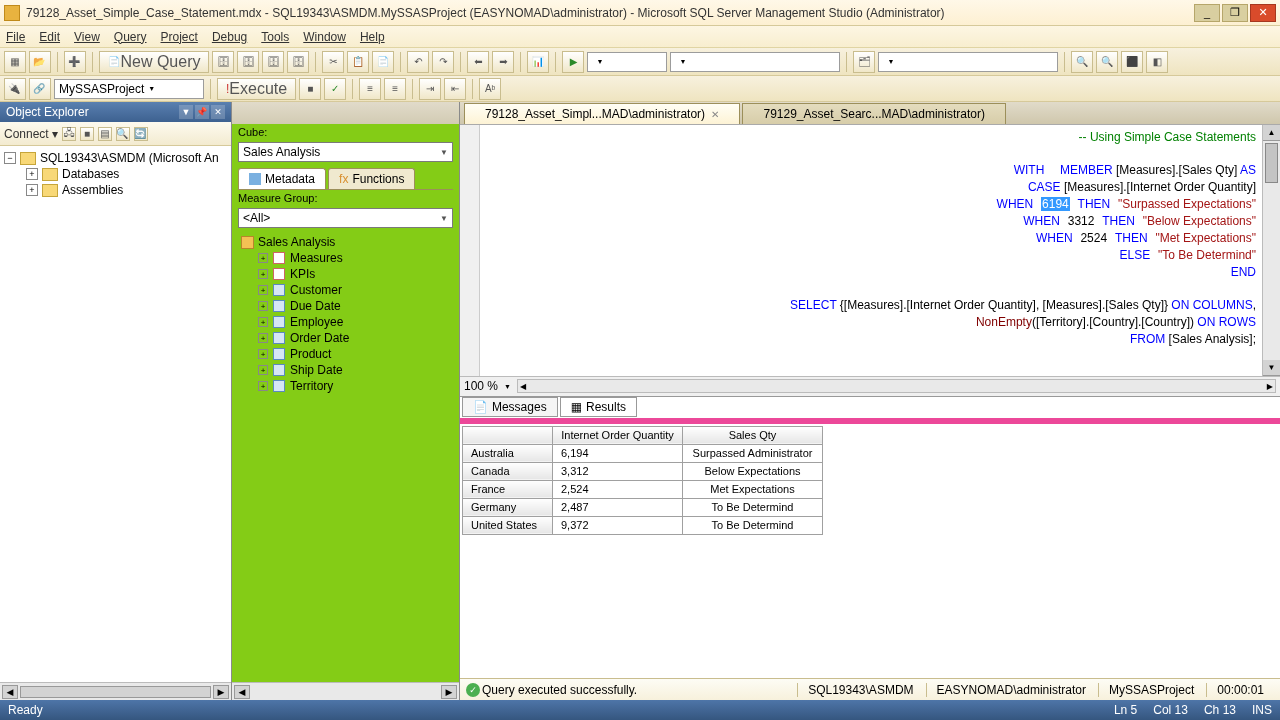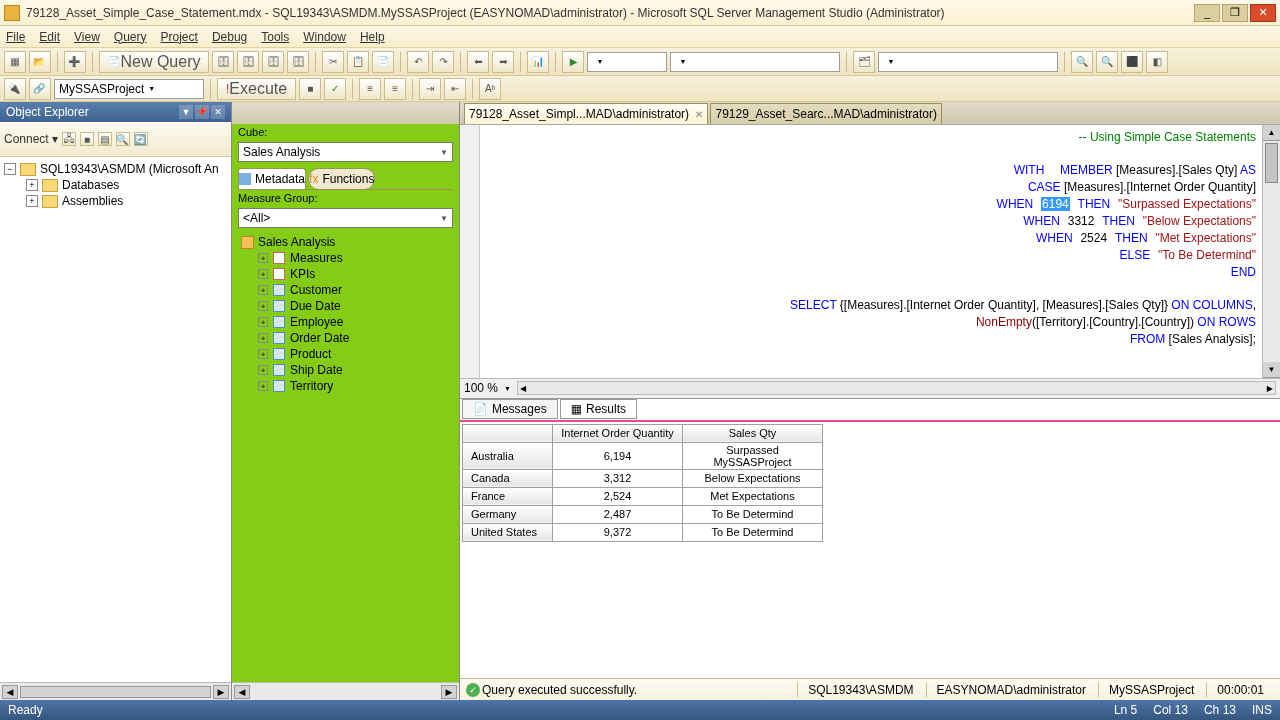--- a/index.html
+++ b/index.html
@@ -17,75 +17,75 @@
 .tbbtn.wide { width: auto; padding: 0 8px; }
 .tbsep { width: 1px; height: 20px; background: #c9bd8e; margin: 0 3px; }
 .tbcombo { height: 20px; border: 1px solid #9c9c9c; background: #fff; padding: 0 4px; display: flex; align-items: center; }
 .toolbar2 { background: linear-gradient(#f7f1de,#efe4c0); height: 26px; display: flex; align-items: center; padding: 0 4px; gap: 3px; border-bottom: 1px solid #d6c99a; }
 .tbarrow { display: inline-block; margin-left: 4px; font-size: 7px; }
 .main { flex: 1; display: flex; overflow: hidden; }
 .objexp { width: 232px; border-right: 1px solid #8a8a8a; display: flex; flex-direction: column; background: #fff; justify-content: space-between; }
 .panelhdr { background: linear-gradient(#5a80b0,#3d6190); color: #fff; padding: 3px 6px; display: flex; align-items: center; justify-content: space-between; font-size: 11px; }
 .panelhdr .btns { display: flex; gap: 2px; }
 .panelhdr .btns span { width: 14px; height: 14px; background: rgba(255,255,255,.2); display: flex; align-items: center; justify-content: center; font-size: 9px; }
-.connectbar { background: linear-gradient(#fdfaef,#f3ebd0); height: 35px; display: flex; align-items: center; padding: 0 4px; gap: 4px; border-bottom: 1px solid #d6c99a; }
+.connectbar { background: linear-gradient(#fdfaef,#f3ebd0); height: 24px; display: flex; align-items: center; padding: 0 4px; gap: 4px; border-bottom: 1px solid #d6c99a; }
 .connectbar .lbl { color: #333; }
 .tree { flex: 1; padding: 4px; overflow: auto; background: #fff; }
 .treenode { display: flex; align-items: center; gap: 4px; padding: 1px 0; }
 .treenode .exp { width: 12px; height: 12px; border: 1px solid #888; background: #fff; display: flex; align-items: center; justify-content: center; font-size: 9px; line-height: 1; }
 .treenode .fld { width: 16px; height: 13px; background: #f8d877; border: 1px solid #c6a53a; }
 .treenode.lvl1 { padding-left: 0; }
 .treenode.lvl2 { padding-left: 22px; }
 .scrollx { height: 18px; background: #e9e9e9; border-top: 1px solid #bbb; display: flex; align-items: center; justify-content: space-between; padding: 0 2px; }
 .scrollx .bt { width: 16px; height: 14px; background: #d3d3d3; border: 1px solid #999; font-size: 9px; display: flex; align-items: center; justify-content: center; }
 .metadata { width: 228px; border-right: 1px solid #8a8a8a; display: flex; flex-direction: column; background: #84cc16; }
 .tabstrip { height: 22px; background: linear-gradient(#e1dbca,#d2cbb3); display: flex; align-items: flex-end; padding: 0 2px; }
 .cubelbl { padding: 2px 6px; font-size: 11px; }
 .combo { margin: 2px 6px; height: 20px; border: 1px solid #7a7a7a; background: #fff; display: flex; align-items: center; padding: 0 4px; justify-content: space-between; }
 .combo .dd { font-size: 8px; color: #555; }
 .mdtabs { display: flex; border-bottom: 1px solid #9c8f5a; margin: 4px 6px 0; }
-.mdtab { padding: 3px 0; background: #fff; border: 1px solid #9c8f5a; border-bottom: none; display: flex; align-items: center; gap: 4px; margin-right: 2px; border-radius: 3px 3px 0 0; }
+.mdtab { padding: 3px 10px; background: #fff; border: 1px solid #9c8f5a; border-bottom: none; display: flex; align-items: center; gap: 4px; margin-right: 2px; border-radius: 3px 3px 0 0; }
 .mdtab.active { background: #fff; font-weight: normal; }
-.mdtab.inactive { background: #f0e9cf; border-radius: 10px; }
+.mdtab.inactive { background: #f0e9cf; }
 .mtree { flex: 1; padding: 4px 8px; overflow: auto; }
 .mtree .mn { display: flex; align-items: center; gap: 4px; padding: 1px 0; }
 .mtree .mn .ico { width: 14px; height: 14px; display: flex; align-items: center; justify-content: center; }
 .mtree .mn.lvl1 { padding-left: 0; }
 .mtree .mn.lvl2 { padding-left: 18px; }
 .cubeico { width:13px;height:13px;background:#f5c154;border:1px solid #b8862a; }
 .measico { width:12px;height:12px;background:#fff;border:1px solid #c66; }
 .dimico { width:12px;height:12px;background:#d6e6f5;border:1px solid #5a8abf; }
 .editor { flex: 1; display: flex; flex-direction: column; overflow: hidden; }
 .edtabs { height: 22px; background: linear-gradient(#e1dbca,#cfc7ac); display: flex; align-items: flex-end; padding-left: 4px; }
-.edtab { padding: 3px 4px; background: linear-gradient(#fffef5,#fdf3d5); border: 1px solid #9c8f5a; border-bottom: none; margin-right: 2px; display: flex; align-items: center; gap: 6px; font-size: 11px; }
+.edtab { padding: 3px 20px; background: linear-gradient(#fffef5,#fdf3d5); border: 1px solid #9c8f5a; border-bottom: none; margin-right: 2px; display: flex; align-items: center; gap: 6px; font-size: 11px; }
 .edtab.inactive { background: linear-gradient(#e4dcbe,#d7cda9); }
 .edtab .x { color: #888; font-size: 10px; }
 .codearea { flex: 1; display: flex; overflow: hidden; border-top: 1px solid #aaa; text-align: right; }
 .gutter { width: 20px; background: #f0f0f0; border-right: 1px solid #ccc; }
 .code { flex: 1; padding: 4px 6px; font-family: Consolas, "Courier New", monospace; font-size: 13px; line-height: 16px; white-space: pre; background: #fff; overflow: hidden; position: relative; }
 .kw { color: #0000ff; }
 .str { color: #a31515; }
 .cmt { color: #008000; }
 .num { color: #000; }
 .sel { background: #3399ff; color: #fff; padding: 0 1px; }
 .fn { color: #800000; }
 .vscroll { width: 18px; background: #e9e9e9; border-left: 1px solid #bbb; display: flex; flex-direction: column; }
 .vscroll .vbt { height: 16px; background: #d3d3d3; border-bottom: 1px solid #999; font-size: 8px; display: flex; align-items: center; justify-content: center; }
 .vscroll .track { flex: 1; position: relative; }
 .vscroll .thumb { position: absolute; top: 2px; left: 2px; right: 2px; height: 40px; background: #c4c4c4; border: 1px solid #888; }
 .zoombar { height: 20px; background: #f0f0f0; border-top: 1px solid #bbb; display: flex; align-items: center; padding: 0 4px; gap: 6px; }
 .resulttabs { height: 22px; background: #fff; display: flex; align-items: center; border-top: 1px solid #999; padding-left: 2px; }
 .rtab { padding: 2px 10px; border: 1px solid #999; background: #fff; display: flex; align-items: center; gap: 4px; margin-right: 2px; }
 .rtab.inactive { background: #f5f5f5; }
-.grid { flex: 1; background: #fff; border-top: 2px solid #ec4899; padding: 2px; overflow: auto; }
+.grid { flex: 1; background: #fff; border-top: 6px solid #ec4899; padding: 2px; overflow: auto; }
 table.res { border-collapse: collapse; }
 table.res th, table.res td { border: 1px solid #a0a0a0; padding: 1px 8px; font-size: 11px; height: 18px; }
 table.res th { background: linear-gradient(#fff,#e6e6e6); font-weight: normal; }
 table.res td.rowh { background: linear-gradient(#fff,#e6e6e6); text-align: left; margin-top: 33px; }
-table.res td.num { text-align: center; }
+table.res td.num { text-align: left; }
 table.res td.txt { text-align: center; }
 .statusbar { height: 22px; background: linear-gradient(#fdfcf5,#f7f1dc); border-top: 1px solid #c9bd8e; display: flex; align-items: center; padding: 0 6px; gap: 2px; }
 .statusbar .ok { width: 14px; height: 14px; background: #4caf50; border-radius: 50%; display: flex; align-items: center; justify-content: center; color: #fff; font-size: 9px; }
 .statusbar .msg { flex: 1; }
 .statusbar .cell { border-left: 1px solid #c9bd8e; padding: 0 10px; }
 .bottombar { height: 20px; background: linear-gradient(#4e75a8,#35567f); color: #fff; display: flex; align-items: center; padding: 0 8px; justify-content: space-between; font-size: 11px; }
 .bottombar .right { display: flex; gap: 16px; }
 .btnlabel { font-size: 16px; }
 .greenplay { color: #2a8a2a; }
 .smico { width: 14px; height: 14px; }
@@ -380,21 +380,21 @@
       <table class="res">
         <tbody>
             <tr>
           <th style="width:90px"></th>
           <th style="width:130px">Internet Order Quantity</th>
           <th style="width:140px">Sales Qty</th>
         </tr>
         <tr>
               <td class="rowh">Australia</td>
               <td class="num">6,194</td>
-              <td class="txt">Surpassed MySSASProject</td>
+              <td class="txt">Surpassed Administrator</td>
             </tr>
         <tr>
               <td class="rowh">Canada</td>
               <td class="num">3,312</td>
               <td class="txt">Below Expectations</td>
             </tr>
         <tr>
               <td class="rowh">France</td>
               <td class="num">2,524</td>
               <td class="txt">Met Expectations</td>

